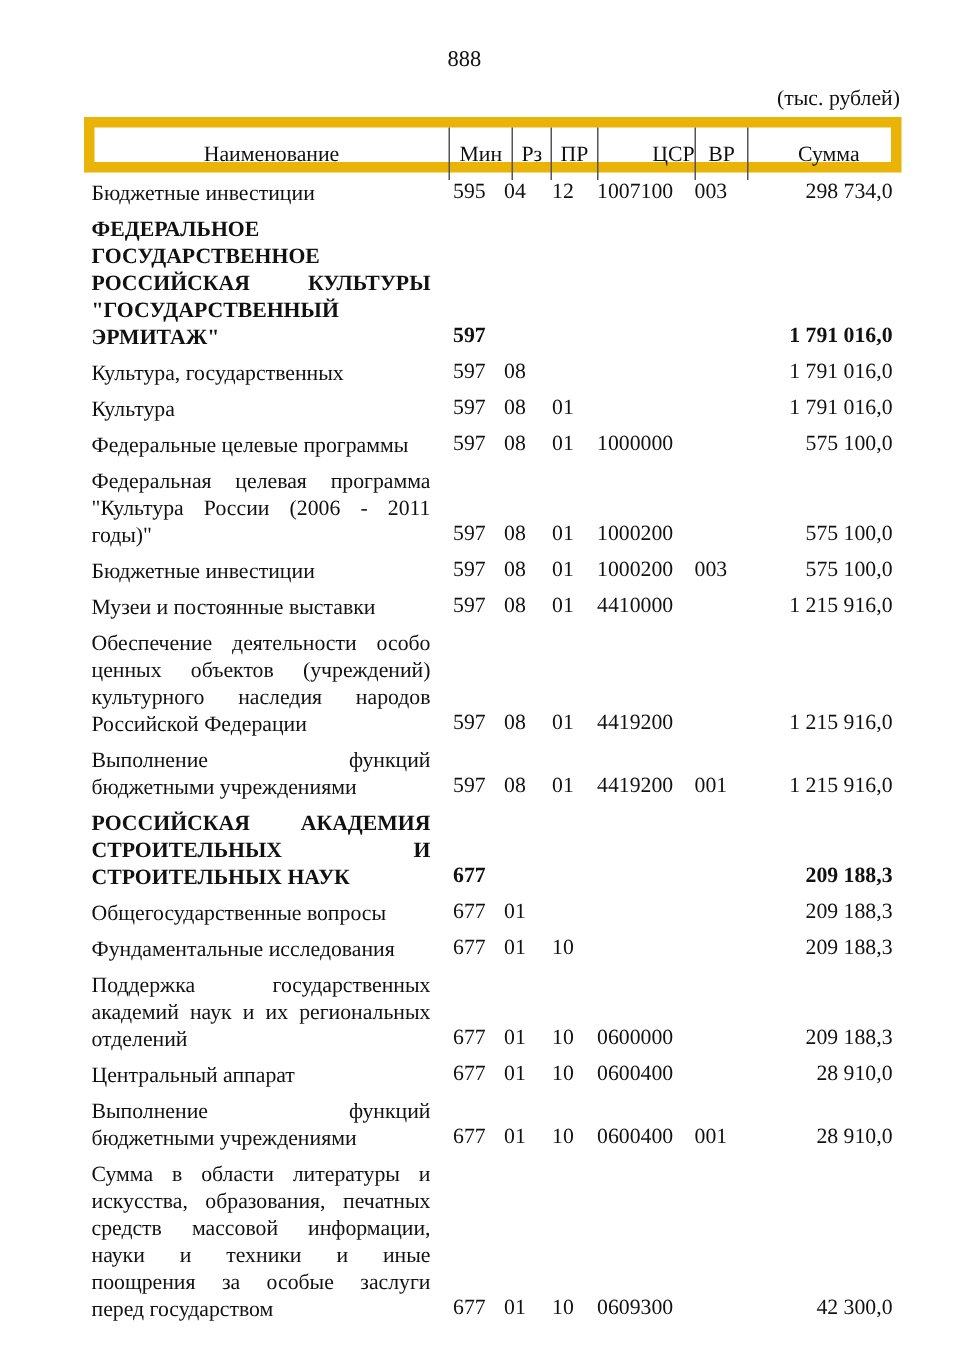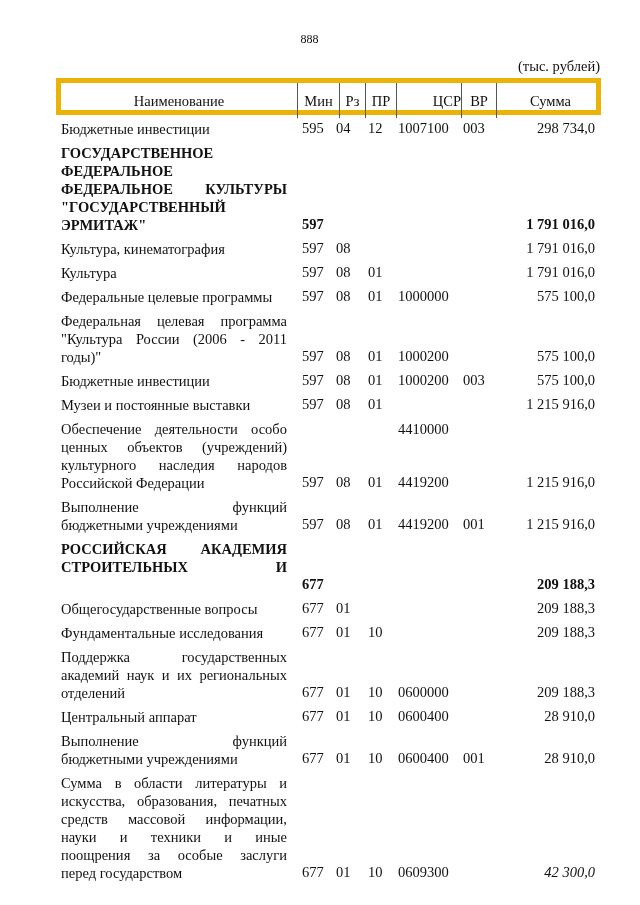--- a/index.html
+++ b/index.html
@@ -1,20 +1,20 @@
 <!DOCTYPE html>
 <html><head>
 <meta charset="utf-8">
 <style>
   html, body { margin:0; padding:0; background:#ffffff; }
   body { width:640px; height:905px; position:relative; overflow:hidden;
          font-family:"Liberation Serif", "DejaVu Serif", serif; color:#111; font-size:14.5px; }
-  .page-number { position:absolute; top:32px; left:0; width:619px; text-align:center; font-size:12px; }
+  .page-number { position:absolute; top:32px; left:0; width:619px; text-align:center; font-size:15px; }
   .units { position:absolute; top:58px; right:40px; font-size:14.5px; }
-  .hdr { position:absolute; top:78px; left:56px; width:545px; height:37px; border:5px solid #eab308; box-sizing:border-box; }
+  .hdr { position:absolute; top:78px; left:56px; width:545px; height:37px; border:7px solid #eab308; box-sizing:border-box; }
   .hdr .c { position:absolute; top:0; height:35px; line-height:36px; text-align:center; border-right:1px solid #555; box-sizing:border-box; }
   .hdr .c:last-child { border-right:none; }
   .rows { position:absolute; left:0; top:0; }
   .row { position:absolute; left:0; width:640px; }
   .name { position:absolute; left:61px; width:226px; text-align:justify; line-height:18px; }
   .name span.line { display:block; text-align:justify; text-align-last:justify; }
   .name span.line.last { text-align-last:left; }
   .cell { position:absolute; white-space:nowrap; }
   .min { left:302px; }
   .rz { left:336px; }
@@ -47,36 +47,36 @@
       </div>
       <div class="cell min" style="top: 0px;">595</div>
       <div class="cell rz" style="top: 0px;">04</div>
       <div class="cell pr" style="top: 0px;">12</div>
       <div class="cell csr" style="top: 0px;">1007100</div>
       <div class="cell vr" style="top: 0px;">003</div>
       <div class="cell sum" style="top: 0px;">298 734,0</div>
     </div>
     <div class="row bold" style="top: 144px;">
       <div class="name">
+        <span class="line">ФЕДЕРАЛЬНОЕ</span>
         <span class="line">ГОСУДАРСТВЕННОЕ</span>
-        <span class="line">ФЕДЕРАЛЬНОЕ</span>
-        <span class="line">ФЕДЕРАЛЬНОЕ КУЛЬТУРЫ</span>
+        <span class="line">РОССИЙСКАЯ КУЛЬТУРЫ</span>
         <span class="line">"ГОСУДАРСТВЕННЫЙ</span>
         <span class="line last">ЭРМИТАЖ"</span>
       </div>
       <div class="cell min" style="top: 72px;">597</div>
       <div class="cell rz" style="top: 72px;"></div>
       <div class="cell pr" style="top: 72px;"></div>
       <div class="cell csr" style="top: 72px;"></div>
       <div class="cell vr" style="top: 72px;"></div>
       <div class="cell sum" style="top: 72px;">1 791 016,0</div>
     </div>
     <div class="row" style="top: 240px;">
       <div class="name">
-        <span class="line last">Культура, кинематография</span>
+        <span class="line last">Культура, государственных</span>
       </div>
       <div class="cell min" style="top: 0px;">597</div>
       <div class="cell rz" style="top: 0px;">08</div>
       <div class="cell pr" style="top: 0px;"></div>
       <div class="cell csr" style="top: 0px;"></div>
       <div class="cell vr" style="top: 0px;"></div>
       <div class="cell sum" style="top: 0px;">1 791 016,0</div>
     </div>
     <div class="row" style="top: 264px;">
       <div class="name">
@@ -124,21 +124,21 @@
       <div class="cell vr" style="top: 0px;">003</div>
       <div class="cell sum" style="top: 0px;">575 100,0</div>
     </div>
     <div class="row" style="top: 396px;">
       <div class="name">
         <span class="line last">Музеи и постоянные выставки</span>
       </div>
       <div class="cell min" style="top: 0px;">597</div>
       <div class="cell rz" style="top: 0px;">08</div>
       <div class="cell pr" style="top: 0px;">01</div>
-      <div class="cell csr" style="top: 0px; margin-top: 25px;">4410000</div>
+      <div class="cell csr" style="top: 0px;">4410000</div>
       <div class="cell vr" style="top: 0px;"></div>
       <div class="cell sum" style="top: 0px;">1 215 916,0</div>
     </div>
     <div class="row" style="top: 420px;">
       <div class="name">
         <span class="line">Обеспечение деятельности особо</span>
         <span class="line">ценных объектов (учреждений)</span>
         <span class="line">культурного наследия народов</span>
         <span class="line last">Российской Федерации</span>
       </div>
@@ -158,20 +158,21 @@
       <div class="cell rz" style="top: 18px;">08</div>
       <div class="cell pr" style="top: 18px;">01</div>
       <div class="cell csr" style="top: 18px;">4419200</div>
       <div class="cell vr" style="top: 18px;">001</div>
       <div class="cell sum" style="top: 18px;">1 215 916,0</div>
     </div>
     <div class="row bold" style="top: 540px;">
       <div class="name">
         <span class="line">РОССИЙСКАЯ АКАДЕМИЯ</span>
         <span class="line">СТРОИТЕЛЬНЫХ И</span>
+        <span class="line last">СТРОИТЕЛЬНЫХ НАУК</span>
       </div>
       <div class="cell min" style="top: 36px;">677</div>
       <div class="cell rz" style="top: 36px;"></div>
       <div class="cell pr" style="top: 36px;"></div>
       <div class="cell csr" style="top: 36px;"></div>
       <div class="cell vr" style="top: 36px;"></div>
       <div class="cell sum" style="top: 36px;">209 188,3</div>
     </div>
     <div class="row" style="top: 600px;">
       <div class="name">
@@ -238,15 +239,15 @@
         <span class="line">средств массовой информации,</span>
         <span class="line">науки и техники и иные</span>
         <span class="line">поощрения за особые заслуги</span>
         <span class="line last">перед государством</span>
       </div>
       <div class="cell min" style="top: 90px;">677</div>
       <div class="cell rz" style="top: 90px;">01</div>
       <div class="cell pr" style="top: 90px;">10</div>
       <div class="cell csr" style="top: 90px;">0609300</div>
       <div class="cell vr" style="top: 90px;"></div>
-      <div class="cell sum" style="top: 90px; font-style: italic;">42 300,0</div>
+      <div class="cell sum" style="top: 90px;">42 300,0</div>
     </div>
   </div>
 
 </body></html>

